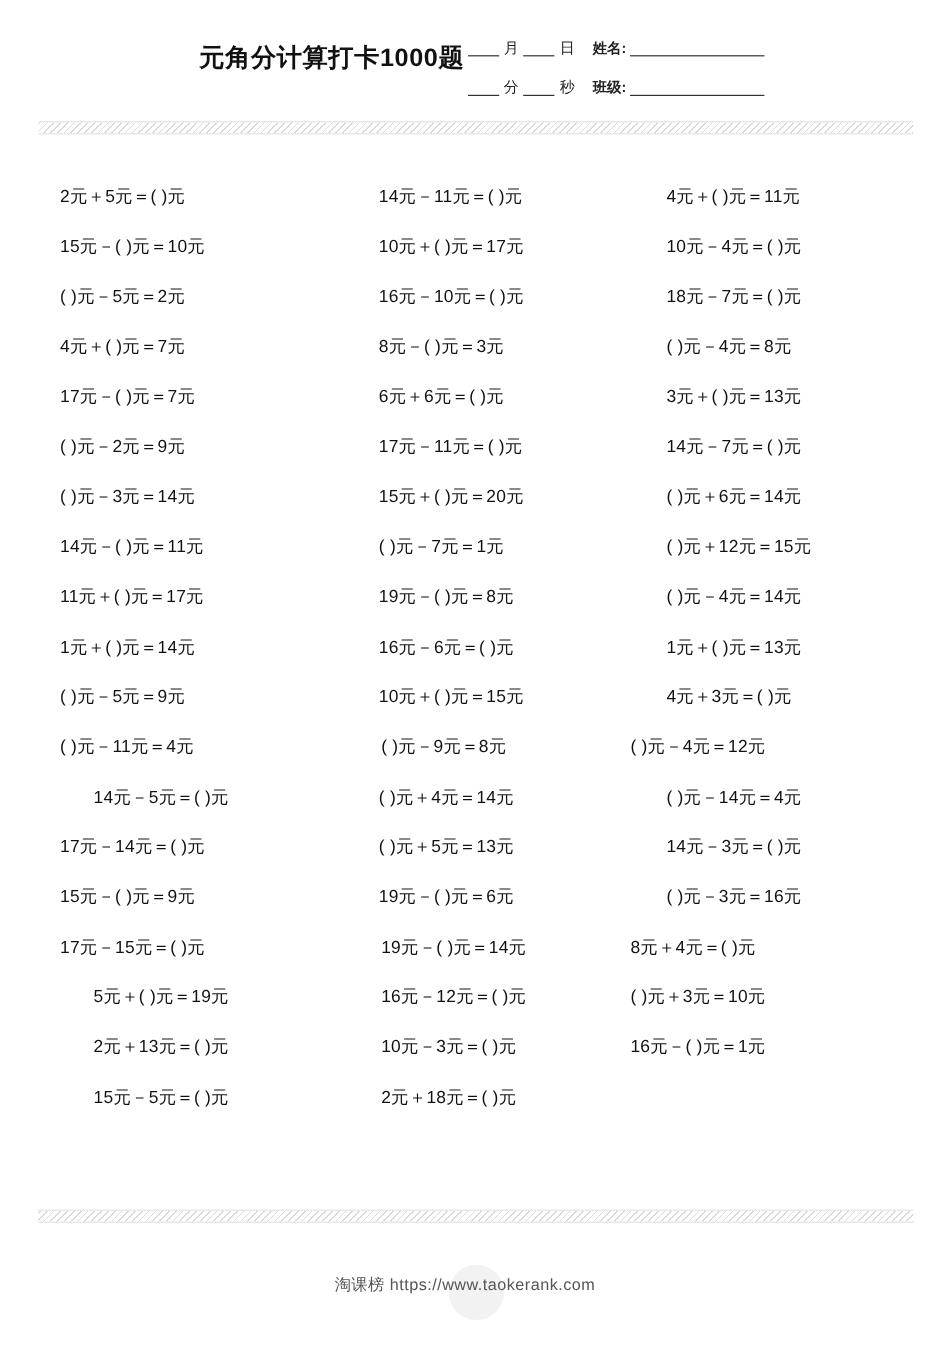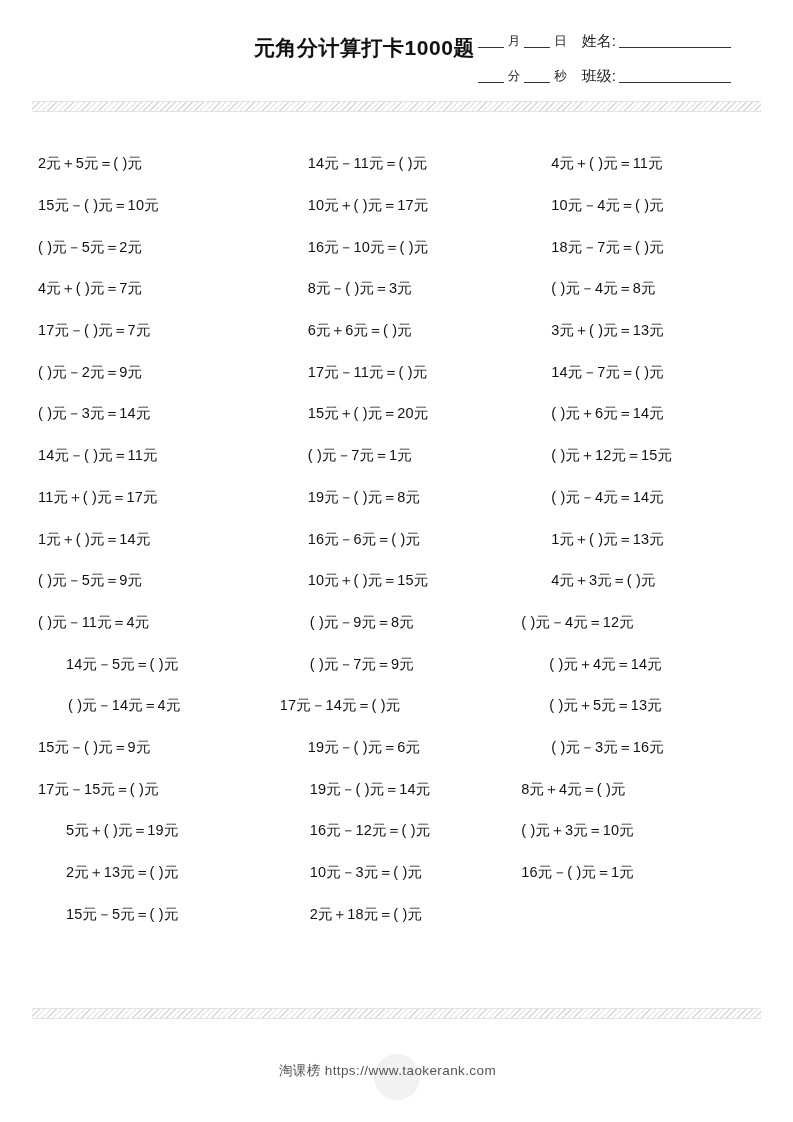--- a/index.html
+++ b/index.html
@@ -19,21 +19,21 @@
     position: relative;
     width: 793px;
     height: 1122px;
     box-sizing: border-box;
   }
 
   
   .header {
     display: flex;
     align-items: flex-start;
-    justify-content: flex-end;
+    justify-content: center;
     padding: 22px 62px 0 72px;
   }
   .title {
     font-size: 21px;
     font-weight: bold;
     letter-spacing: 0.5px;
     color: #111;
     margin-top: 12px;
     white-space: nowrap;
   }
@@ -61,21 +61,22 @@
     width: 112px;
     border-bottom: 1px solid #333;
     height: 11px;
     margin-left: 3px;
   }
   .meta-label {
     margin: 0 1px;
   }
   .meta-name {
     margin-left: 14px;
-    font-size: 15px;
+    font-size: 12px;
+    font-weight: bold;
   }
 
   
   .hatch {
     position: absolute;
     left: 32px;
     right: 32px;
     height: 9px;
     background-image: repeating-linear-gradient(
       -45deg,
@@ -87,21 +88,21 @@
     border-top: 1px solid #e3e3e3;
     border-bottom: 1px solid #e3e3e3;
   }
   .hatch-top { top: 101px; }
   .hatch-bottom { top: 1008px; }
 
   
   .grid {
     position: absolute;
     top: 143px;
-    left: 28px;
+    left: 40px;
     right: 40px;
     display: grid;
     grid-template-columns: repeat(3, 1fr);
     row-gap: 0;
   }
   .cell {
     height: 41.7px;
     display: flex;
     align-items: center;
     font-size: 14.5px;
@@ -207,27 +208,27 @@
 
     <div class="cell col0">(  )元－5元＝9元</div>
     <div class="cell col1">10元＋(  )元＝15元</div>
     <div class="cell col2">4元＋3元＝(  )元</div>
 
     <div class="cell col0">(  )元－11元＝4元</div>
     <div class="cell col2">(  )元－9元＝8元</div>
 
     <div class="cell col0">(  )元－4元＝12元</div>
     <div class="cell col1">14元－5元＝(  )元</div>
-    <div class="cell col2">(  )元－7元＝9元</div>
 
     <div class="cell col1">(  )元＋4元＝14元</div>
     <div class="cell col2">(  )元－14元＝4元</div>
 
     <div class="cell col0">17元－14元＝(  )元</div>
     <div class="cell col1">(  )元＋5元＝13元</div>
+    <div class="cell col2">14元－3元＝(  )元</div>
 
     <div class="cell col0">15元－(  )元＝9元</div>
     <div class="cell col1">19元－(  )元＝6元</div>
     <div class="cell col2">(  )元－3元＝16元</div>
 
     <div class="cell col0">17元－15元＝(  )元</div>
     <div class="cell col2">19元－(  )元＝14元</div>
 
     <div class="cell col0">8元＋4元＝(  )元</div>
     <div class="cell col1">5元＋(  )元＝19元</div>

